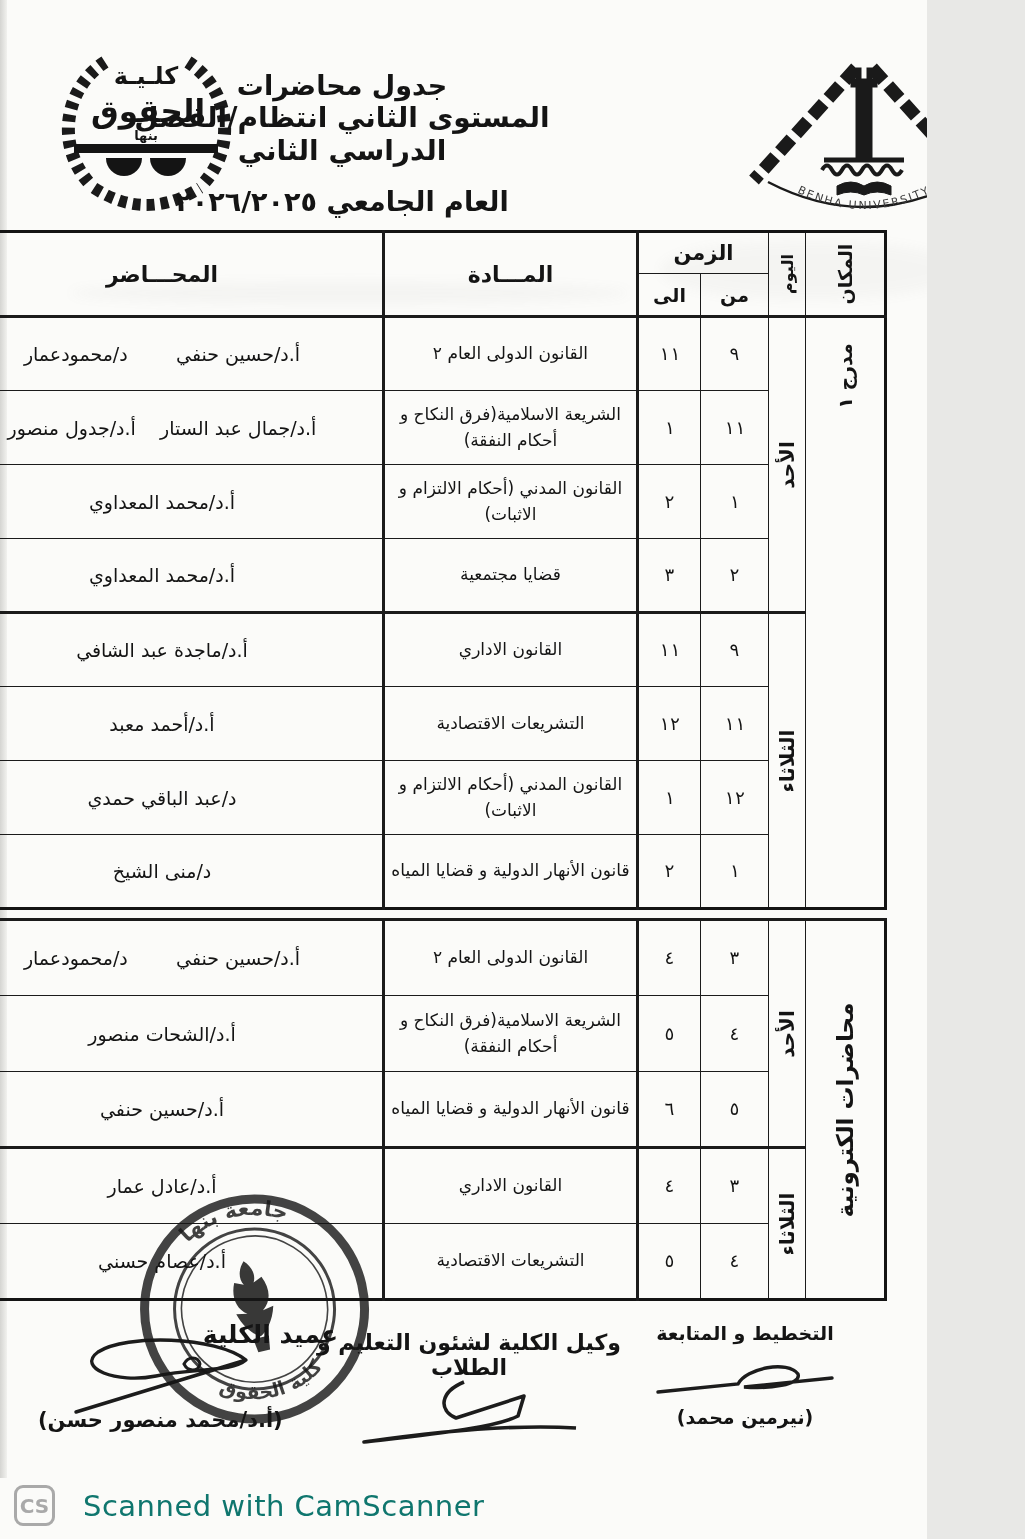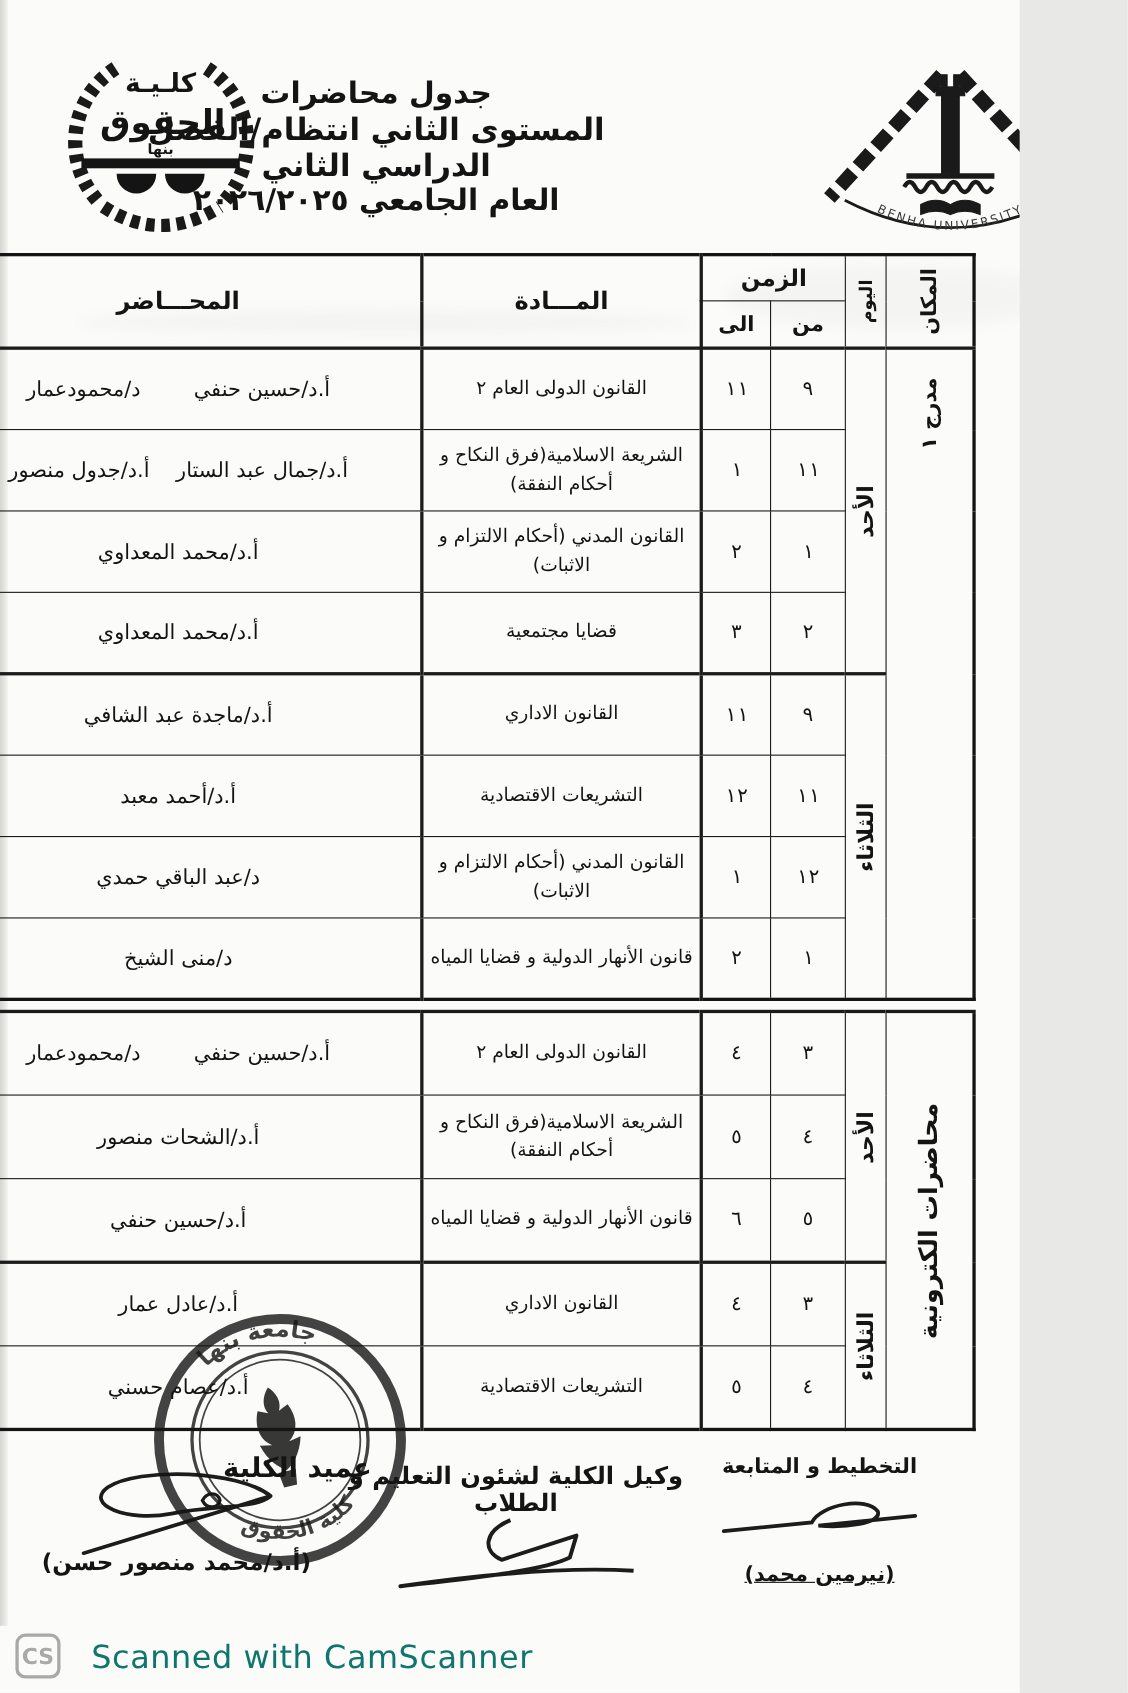--- a/index.html
+++ b/index.html
@@ -9,21 +9,21 @@
   .edge-shadow { position:absolute; left:0; top:0; width:7px; height:1478px;
     background:linear-gradient(to right,#cbcbc8,#efefec); opacity:.8; }
   .noise { position:absolute; background:#8a8a86; border-radius:50%; filter:blur(6px); }
   .n1 { left:70px; top:282px; width:560px; height:22px; opacity:.06; }
   .n2 { left:660px; top:240px; width:300px; height:60px; opacity:.05; }
 
   
   .titles { position:absolute; top:70px; right:370px; width:430px; text-align:center; direction:rtl; }
   .title-1 { font-size:27px; font-weight:bold; }
   .title-2 { font-size:28px; font-weight:bold; }
-  .title-3 { font-size:27px; font-weight:bold; }
+  .title-3 { font-size:27px; font-weight:bold; margin-top:19px; }
   .logo-left { position:absolute; left:48px; top:34px; }
   .logo-right { position:absolute; left:738px; top:56px; }
 
   
   .sched { position:absolute; right:40px; width:945px; border-collapse:collapse; table-layout:fixed;
            direction:rtl; border:3px solid #141414; }
   .sched.first  { top:230px; }
   .sched.second { top:918px; }
   .sched th, .sched td { border:1.6px solid #1b1b1b; text-align:center; vertical-align:middle; padding:0; }
   .sched thead th { font-weight:bold; border-bottom-width:3px; }
@@ -46,21 +46,21 @@
   .head-day .vlabel { font-size:16px; }
   .day-label { font-size:20px; }
   .place-label { font-size:19px; }
   .sched.first .place-label { top:58px; }
   .sched.second .place-label { font-size:23px; letter-spacing:.5px; }
 
   
   .sig-block { position:absolute; direction:rtl; text-align:center; }
   .sig-planning { top:1322px; right:82px; width:200px; }
   .sig-planning .sig-title { font-size:19px; font-weight:bold; }
-  .sig-planning .sig-name  { font-size:19px; font-weight:bold; margin-top:16px;text-decoration:underline; }
+  .sig-planning .sig-name  { font-size:19px; font-weight:bold; margin-top:2px; }
   .sig-vice { top:1330px; right:272px; width:372px; }
   .sig-vice .sig-title { font-size:22px; font-weight:bold; }
   .sig-dean { top:1316px; left:28px; width:310px; height:140px; }
   .dean-title { position:absolute; right:0; top:4px; font-size:25px; font-weight:bold; direction:rtl; }
   .dean-name  { position:absolute; left:10px; top:92px; font-size:21px; font-weight:bold; direction:rtl; }
   .dean-sig   { position:absolute; left:8px; top:18px; }
   .vice-sig   { margin-top:-4px; }
   .plan-sig   { margin-top:6px; }
   .stamp { position:absolute; left:124px; top:1188px; transform:rotate(-13deg); z-index:3; }
 

